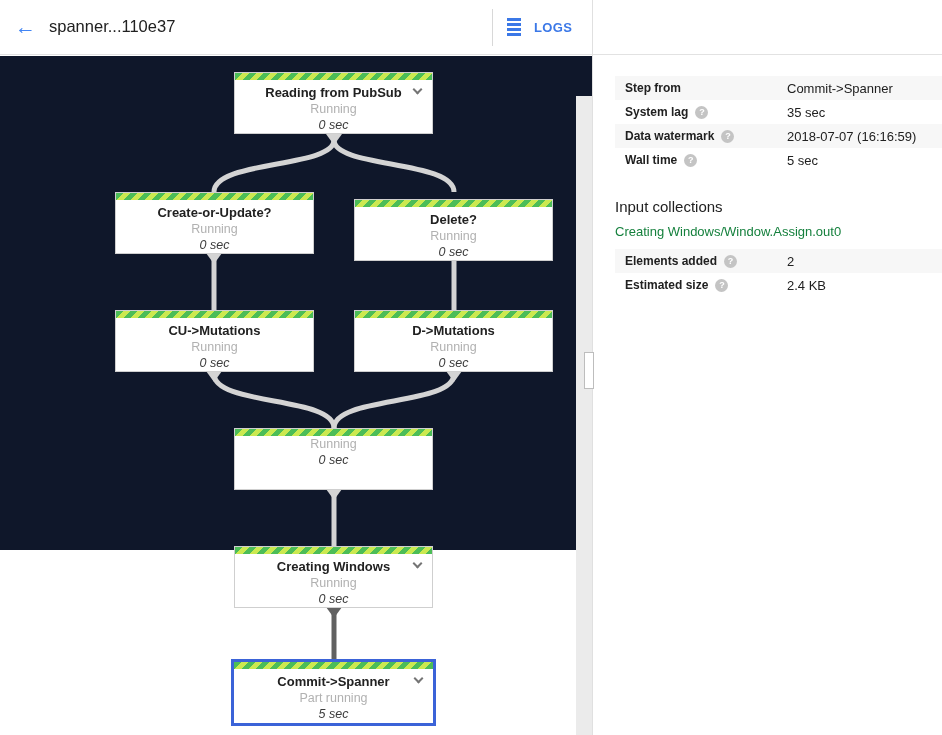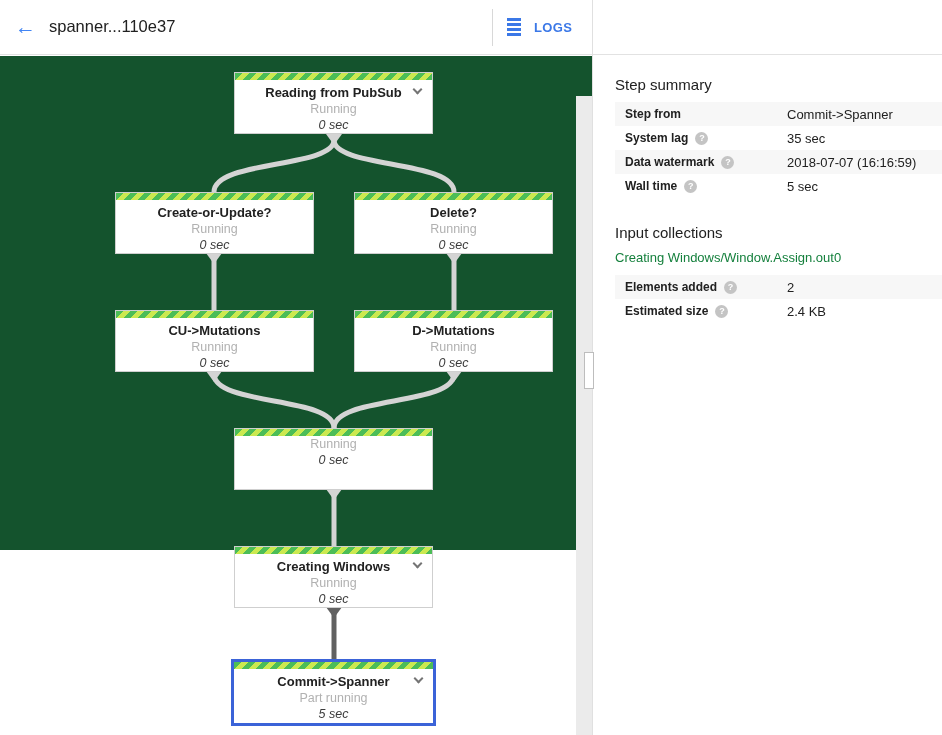--- a/index.html
+++ b/index.html
@@ -13,21 +13,21 @@
   .topbar { position:absolute; left:0; top:0; width:942px; height:55px; background:#fff; border-bottom:1px solid #e2e2e2; z-index:4; }
   .back-arrow { position:absolute; left:15px; top:13px; font-size:21px; color:#4285f4; cursor:pointer; line-height:28px; }
   .job-title { position:absolute; left:49px; top:17px; font-size:16.5px; color:#212121; }
   .topbar-divider { position:absolute; left:492px; top:9px; width:1px; height:37px; background:#d8d8d8; }
   .logs-btn { position:absolute; left:507px; top:18px; display:flex; align-items:center; gap:13px; cursor:pointer; }
   .logs-icon { display:flex; flex-direction:column; gap:2px; }
   .logs-icon i { display:block; width:14px; height:3px; background:#3b78e7; }
   .logs-label { color:#3b78e7; font-size:13px; font-weight:bold; letter-spacing:.4px; }
 
   
-  .graph { position:absolute; left:0; top:56px; width:592px; height:494px; background:#14532d; }
+  .graph { position:absolute; left:0; top:56px; width:592px; height:494px; background:#0f172a; }
   .edges { position:absolute; left:0; top:0; }
   .node { position:absolute; width:199px; height:62px; background:#fff; border:1px solid #cfcfcf;
           text-align:center; cursor:pointer; z-index:2; }
   .node .stripe { height:7px; width:100%;
           background:repeating-linear-gradient(135deg,#4cbd57 0 5px,#cbe950 5px 10px); }
   .node .ntitle { font-size:13px; font-weight:bold; color:#212121; line-height:16px; margin-top:5px; }
   .node .nstatus { font-size:12.5px; color:#b1b1b1; line-height:16px; }
   .node .ntime { font-size:12.5px; color:#3c3c3c; line-height:16px;font-style:italic; }
   .node.selected { border:3px solid #3b63d8; width:205px; height:67px; }
   .chevron { position:absolute; right:11px; top:13px; width:7px; height:7px;
@@ -105,21 +105,21 @@
         <div class="nstatus">Running</div>
         <div class="ntime">0 sec</div>
         <span class="chevron"></span>
       </div>
       <div class="node" style="left: 115px; top: 136px;">
         <div class="stripe"></div>
         <div class="ntitle">Create-or-Update?</div>
         <div class="nstatus">Running</div>
         <div class="ntime">0 sec</div>
       </div>
-      <div class="node" style="left: 354px; top: 136px;">
+      <div class="node" style="left: 354px; top: 143px;">
         <div class="stripe"></div>
         <div class="ntitle">Delete?</div>
         <div class="nstatus">Running</div>
         <div class="ntime">0 sec</div>
       </div>
       <div class="node" style="left: 115px; top: 254px;">
         <div class="stripe"></div>
         <div class="ntitle">CU-&gt;Mutations</div>
         <div class="nstatus">Running</div>
         <div class="ntime">0 sec</div>
@@ -155,21 +155,20 @@
 <div class="scroll-track"></div>
 <div class="vdivider"></div>
 <div class="drag-handle"></div>
 
 <div class="panel">
   <div class="panel-header">
     <span class="close-x">✕</span>
     <span class="panel-title">Step</span>
   </div>
   <div class="panel-body">
-    <h2 class="section-heading">Step summary</h2>
     <div class="kv-rows" id="summary-rows">
         <div class="kv-row shade">
           <span class="kv-label">Step from</span>
           <span class="kv-value">Commit-&gt;Spanner</span>
         </div>
         <div class="kv-row">
           <span class="kv-label">System lag<span class="help-icon">?</span></span>
           <span class="kv-value">35 sec</span>
         </div>
         <div class="kv-row shade">

